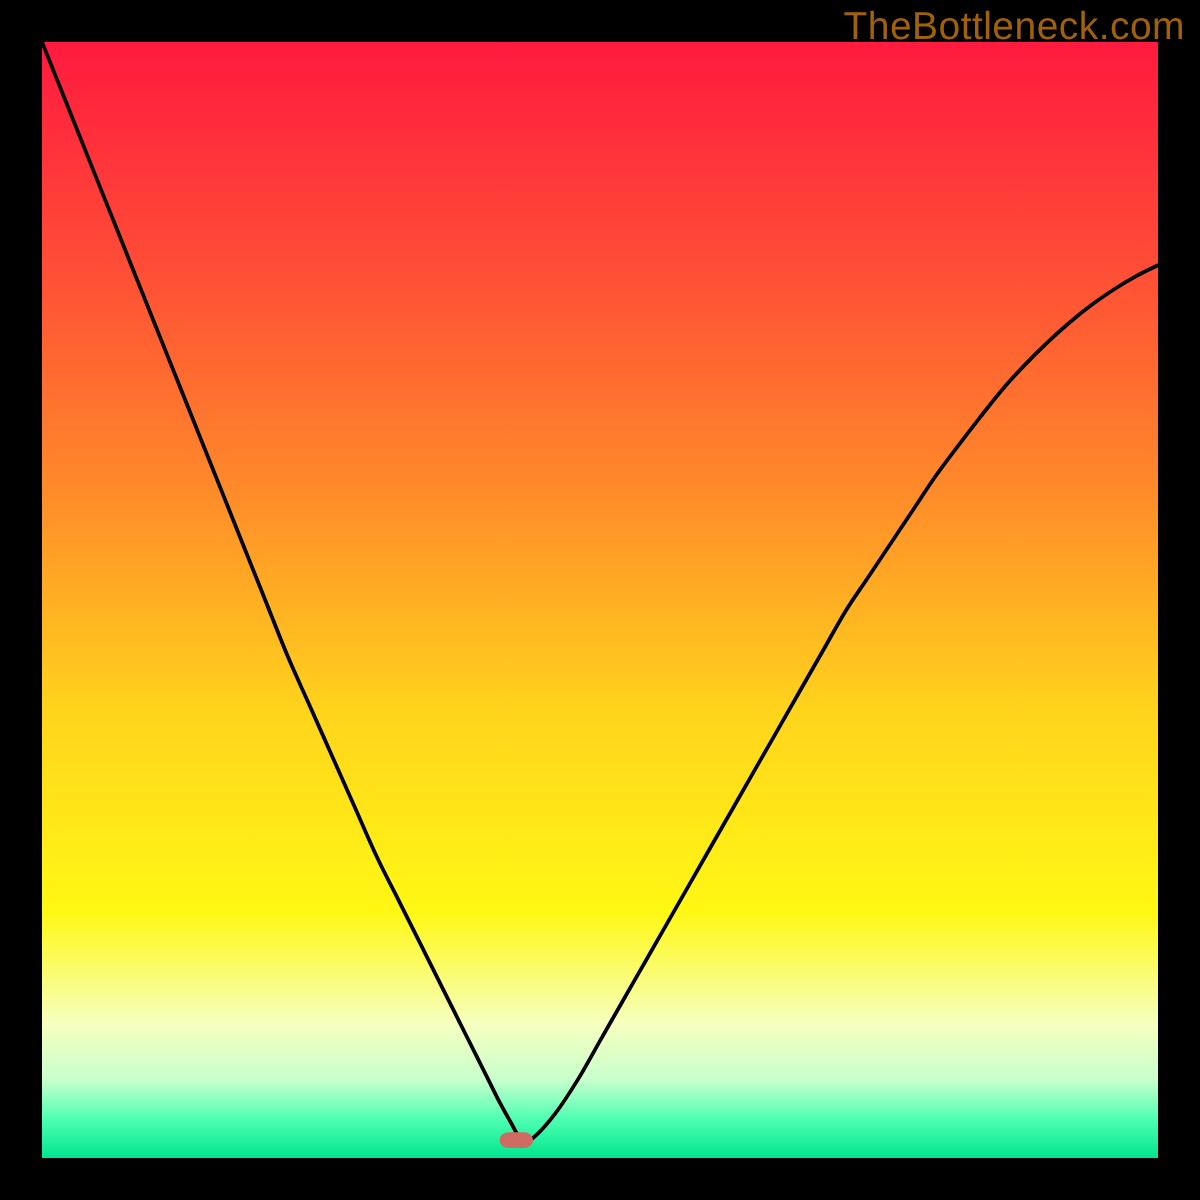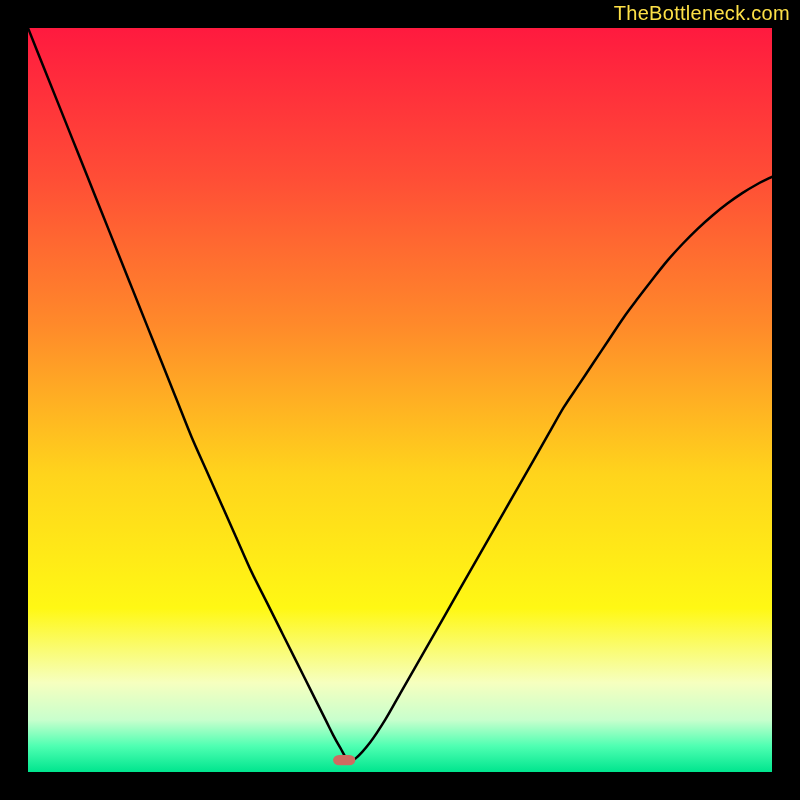--- a/index.html
+++ b/index.html
@@ -14,22 +14,22 @@
   .outer {
     width: 800px;
     height: 800px;
     background: #000;
     position: relative;
   }
   .watermark {
     position: absolute;
     top: 2px;
     right: 10px;
-    color: #fde047;
-    font-size: 20px;
+    color: #a16207;
+    font-size: 26px;
     font-weight: 500;
     letter-spacing: 0.3px;
     z-index: 10;
   }
   .plot-wrap {
     position: absolute;
     left: 28px;
     top: 28px;
     width: 744px;
     height: 744px;

